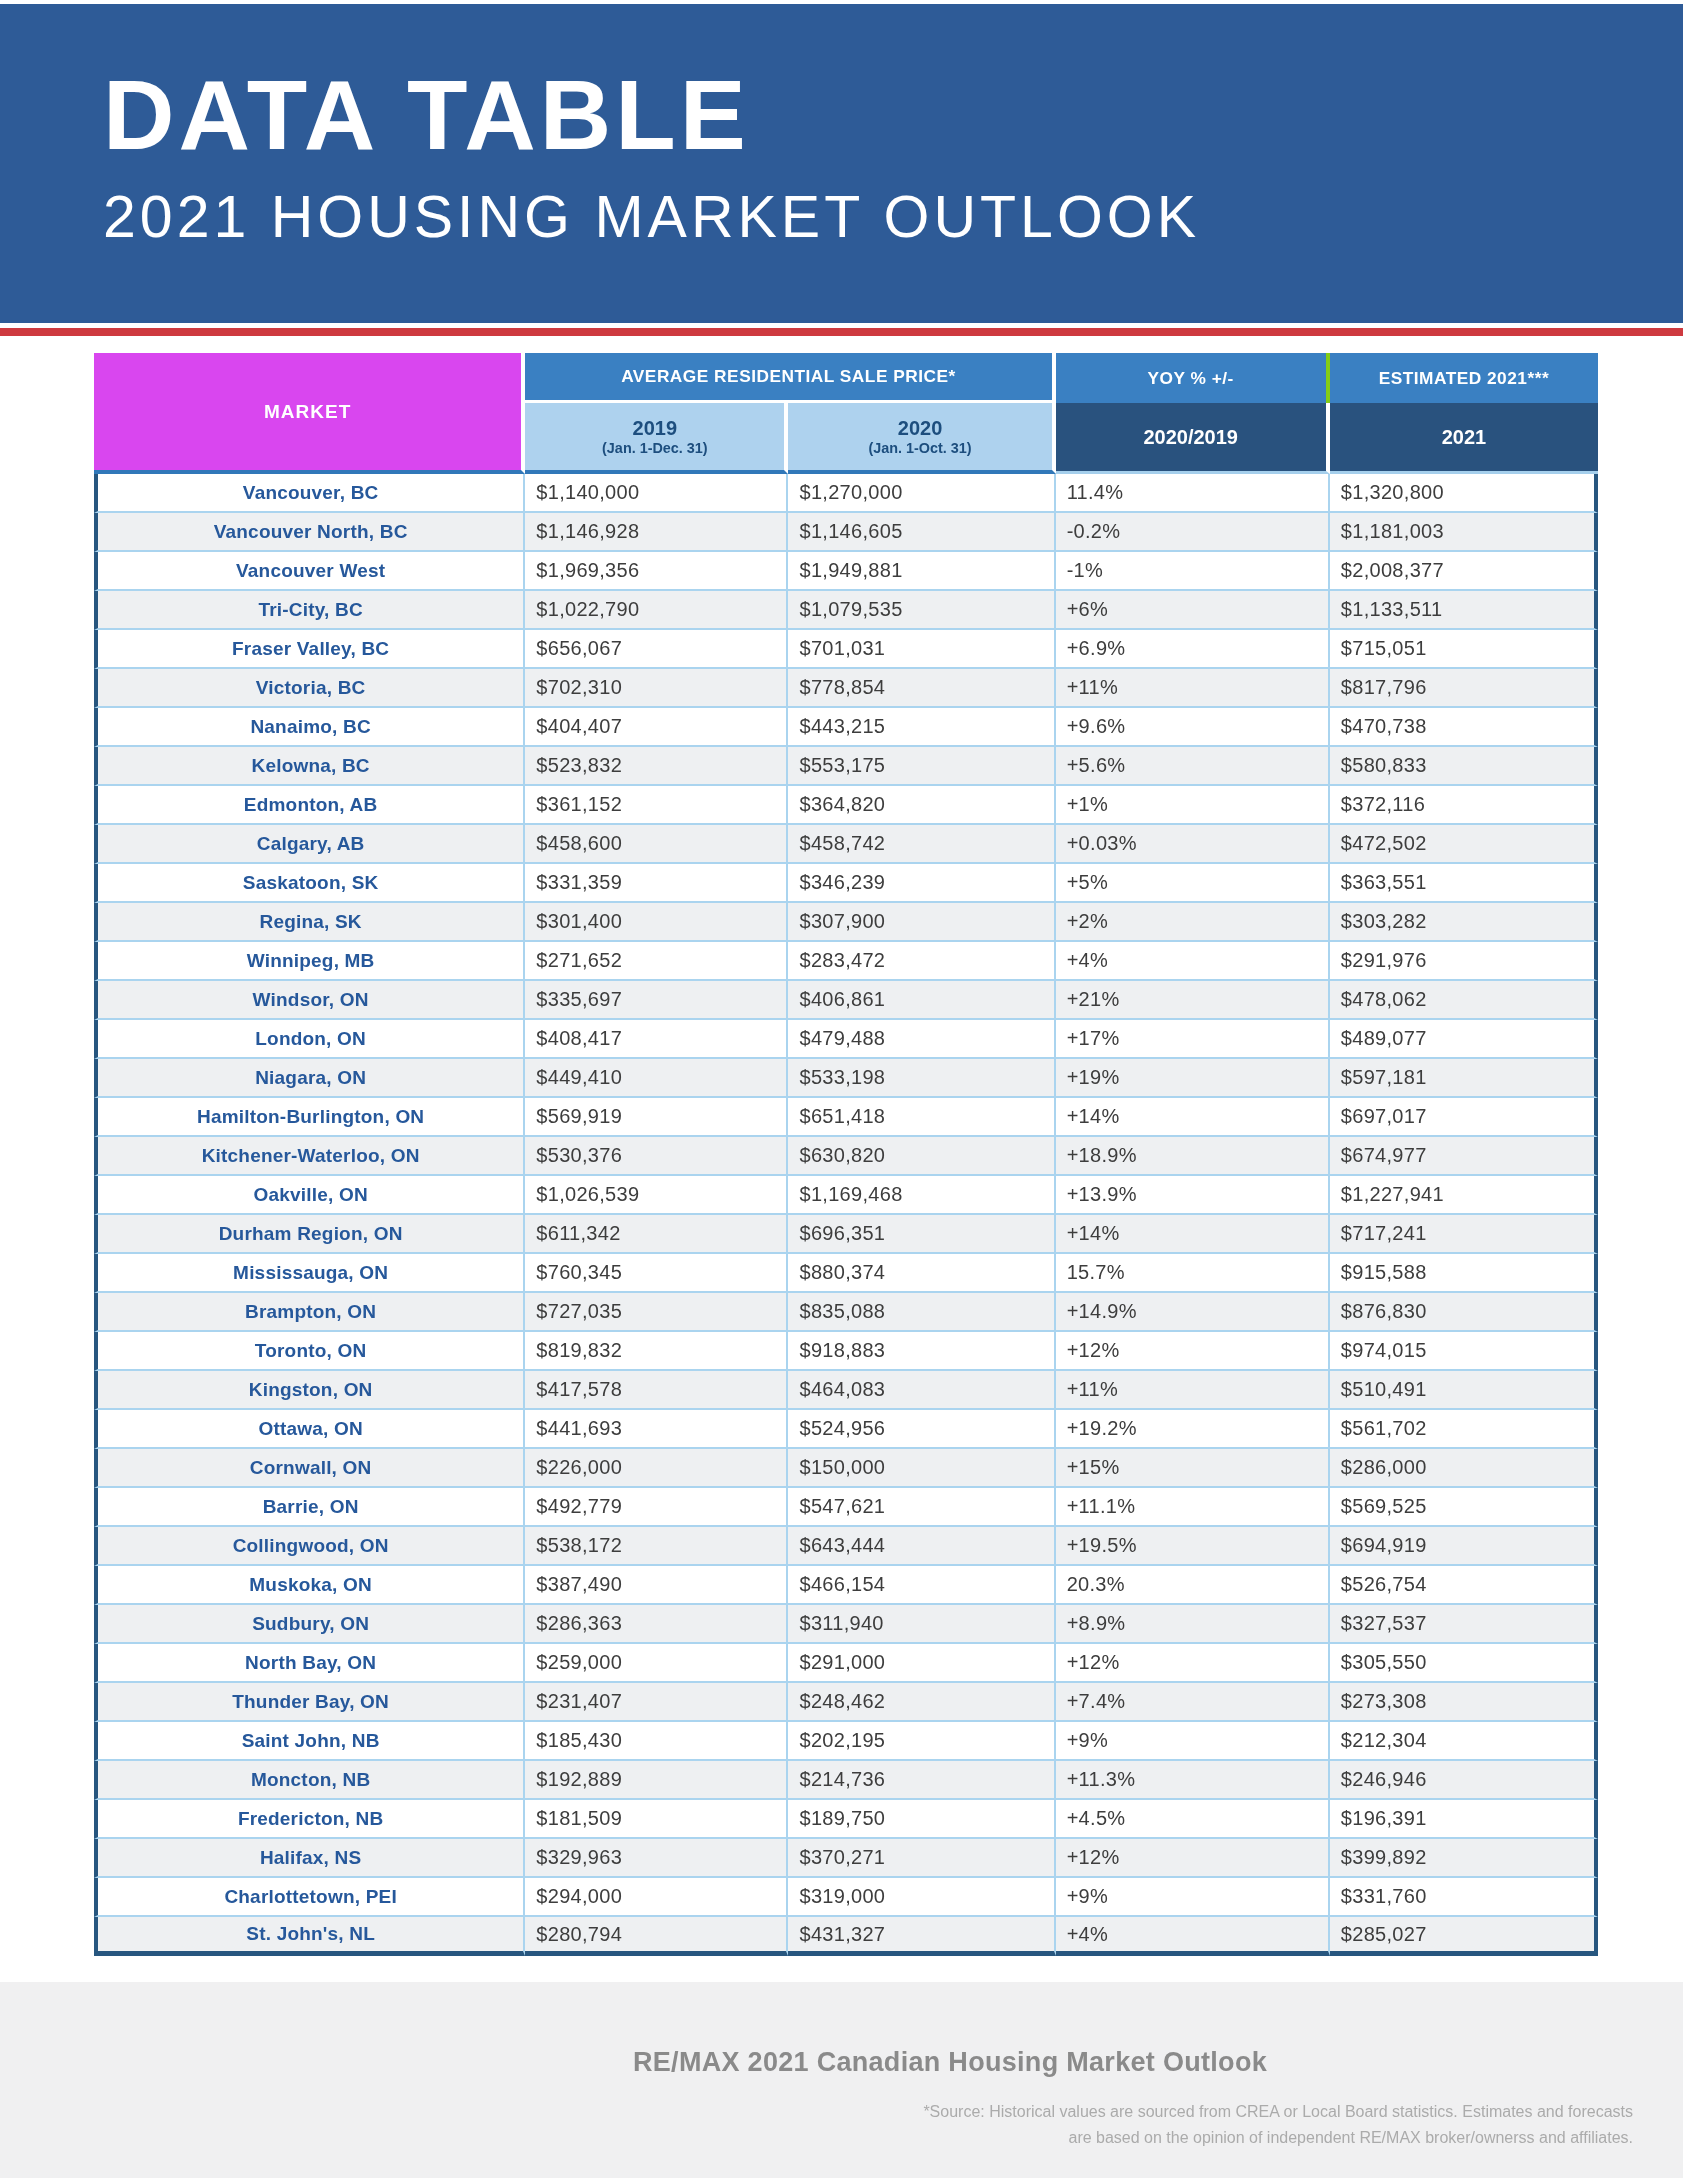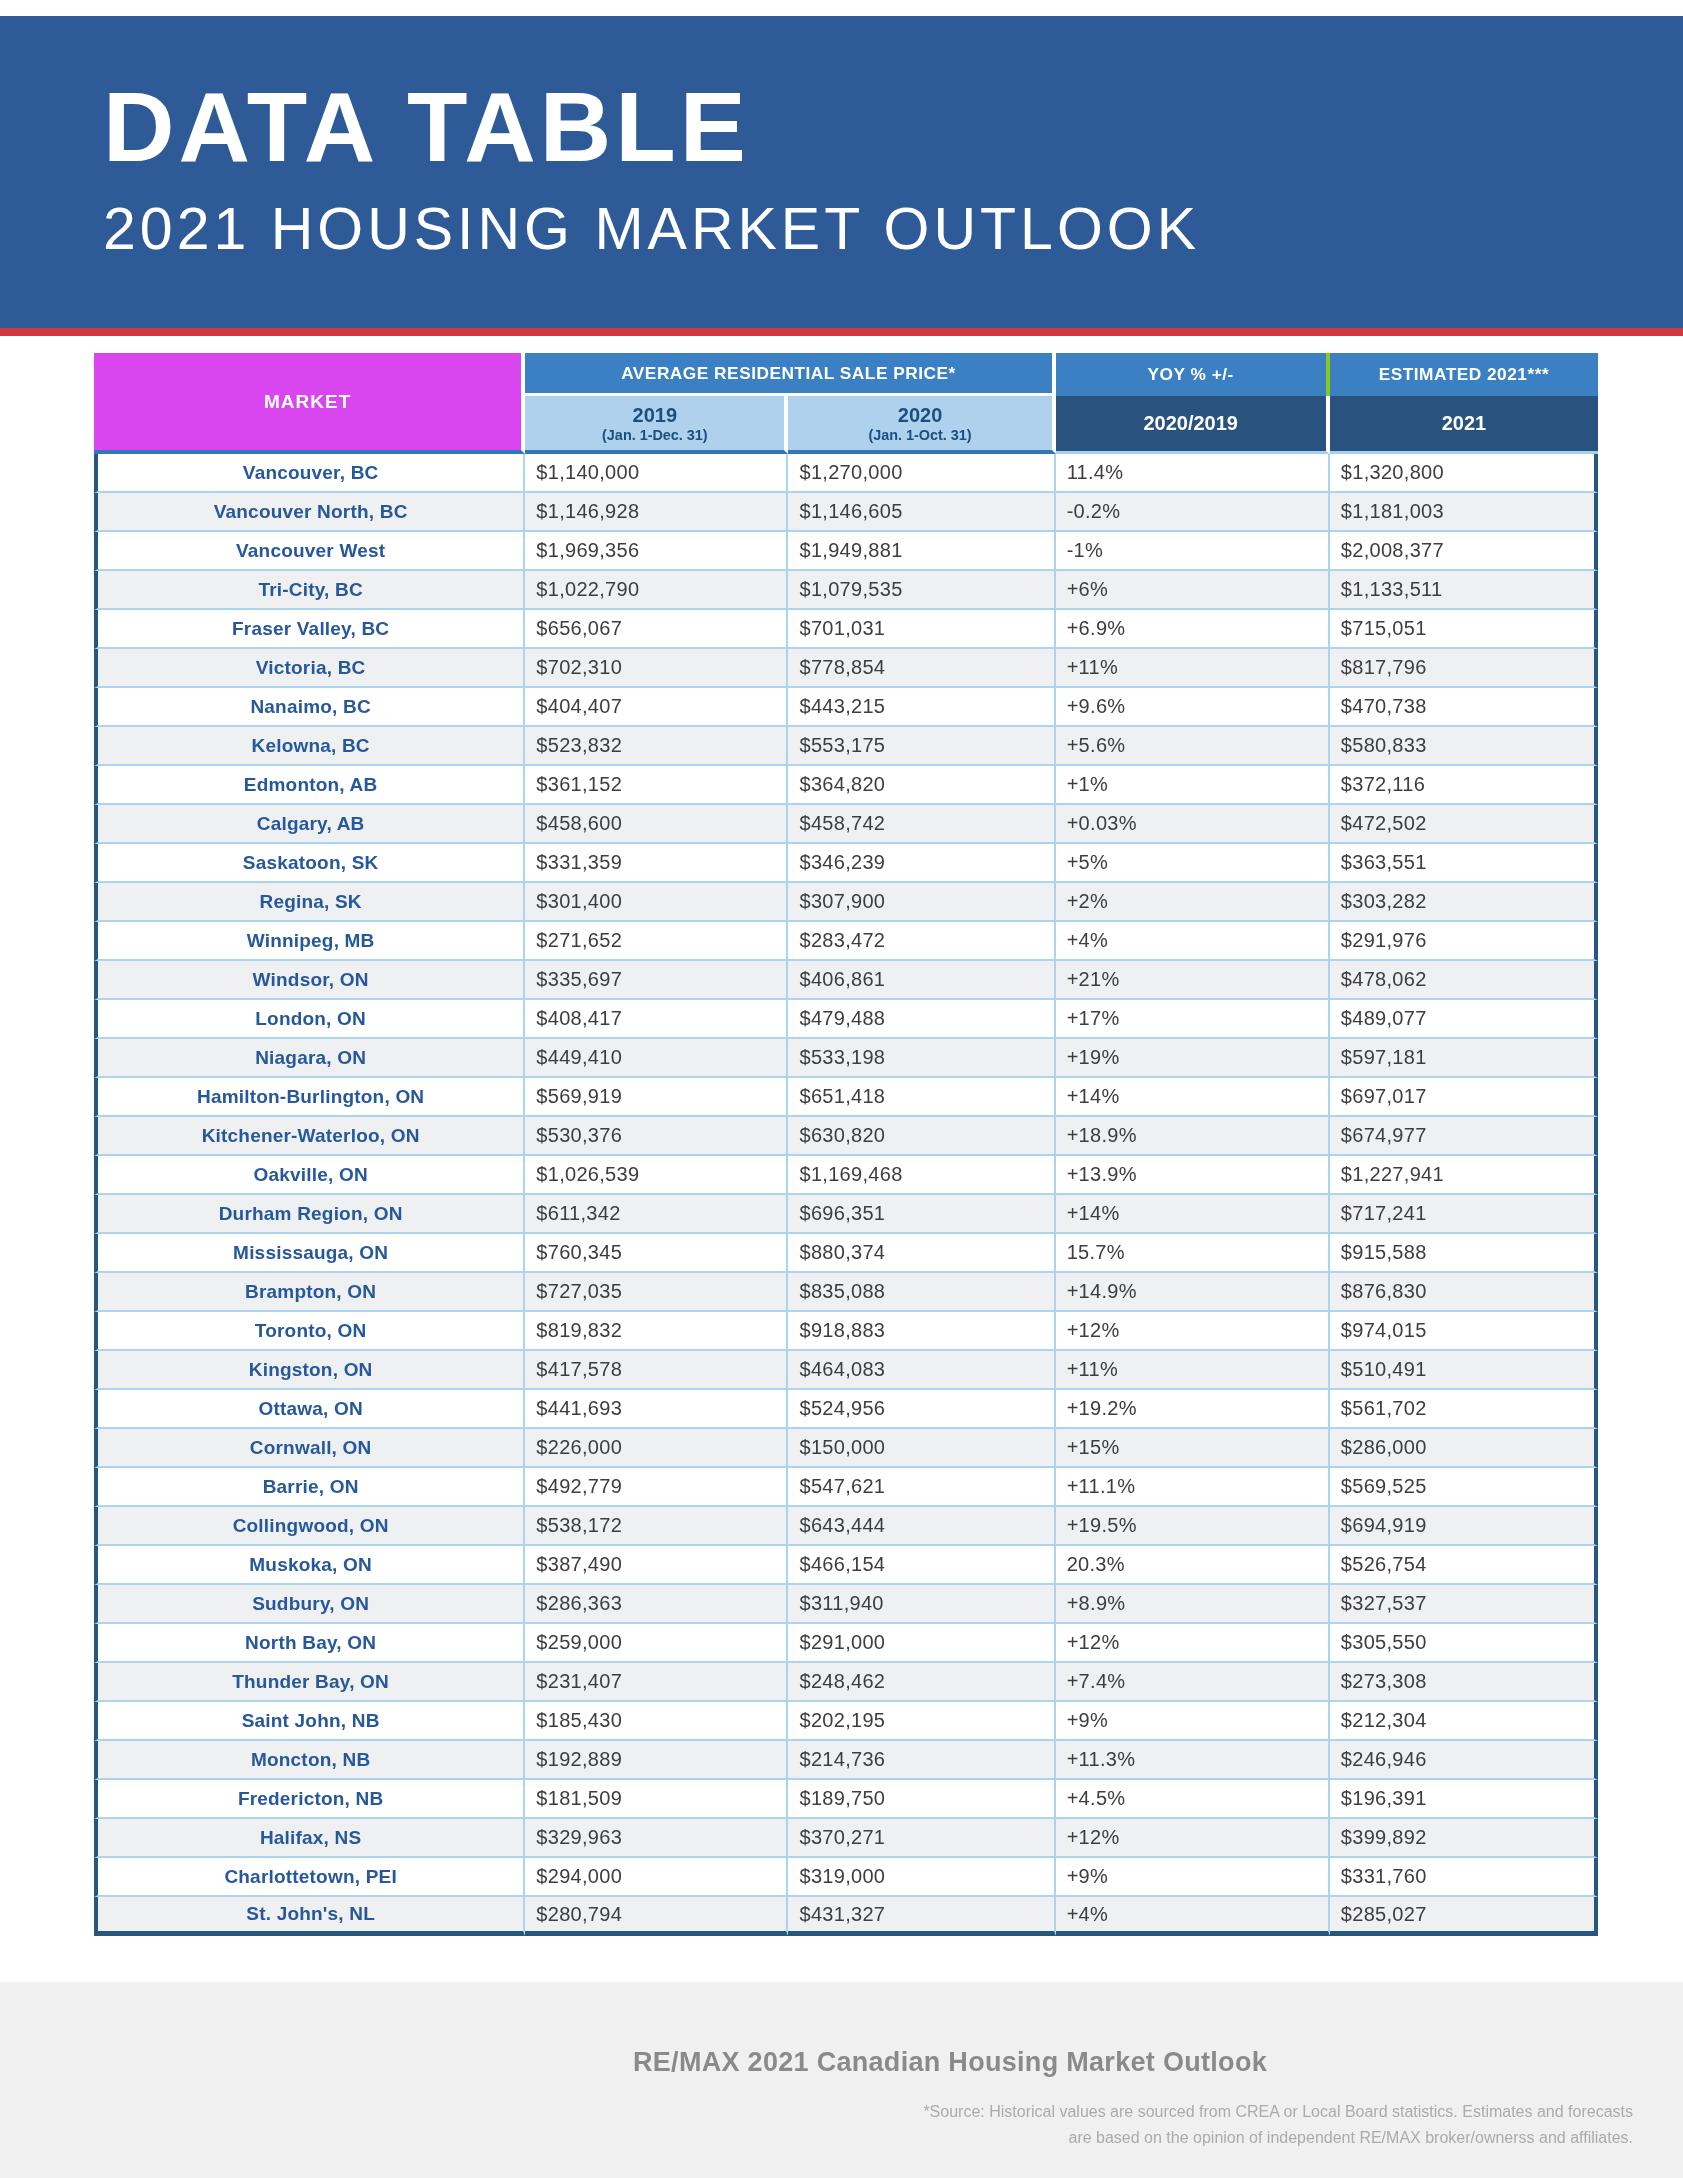--- a/index.html
+++ b/index.html
@@ -2,41 +2,41 @@
 <html><head>
 <meta charset="utf-8">
 <style>
   html,body{margin:0;padding:0;background:#ffffff;}
   .page{
     position:relative;width:1683px;height:2178px;overflow:hidden;
     font-family:"Liberation Sans", sans-serif;background:#ffffff;
   }
   
   .banner{
-    position:absolute;left:0;top:16px;width:1683px;height:319px;
+    position:absolute;left:0;top:4px;width:1683px;height:319px;
     background:#2e5b97;color:#ffffff;
   }
   .banner h1{
     margin:0;position:absolute;left:103px;top:61px;
     font-size:99px;font-weight:bold;letter-spacing:4px;line-height:1;
   }
   .banner .subtitle{
     position:absolute;left:103px;top:184px;
     font-size:59px;font-weight:400;letter-spacing:4px;line-height:1;
   }
   .red-rule{
     position:absolute;left:0;top:328px;width:1683px;height:8px;background:#ce3a3f;
   }
   
   table.data-table{
     position:absolute;left:94px;top:353px;width:1504px;
     border-collapse:separate;border-spacing:0;table-layout:fixed;
   }
   table.data-table th, table.data-table td{box-sizing:border-box;}
-  thead th{font-weight:bold;text-align:center;vertical-align:middle;padding:0;}
+  thead th{font-weight:bold;text-align:center;vertical-align:middle;padding:13px;}
   .th-market{
     background:#d946ef;color:#ffffff;font-size:19px;letter-spacing:1px;
     border-right:4px solid #ffffff;border-bottom:4px solid #3178b9;
   }
   .th-top{
     background:#3a80c2;color:#ffffff;font-size:17.3px;letter-spacing:0.5px;height:43px;
   }
   .th-avg{border-bottom:3px solid #ffffff;border-right:4px solid #ffffff;}
   .th-yoy{border-right:4px solid #84cc16;}
   .th-sub-light{

